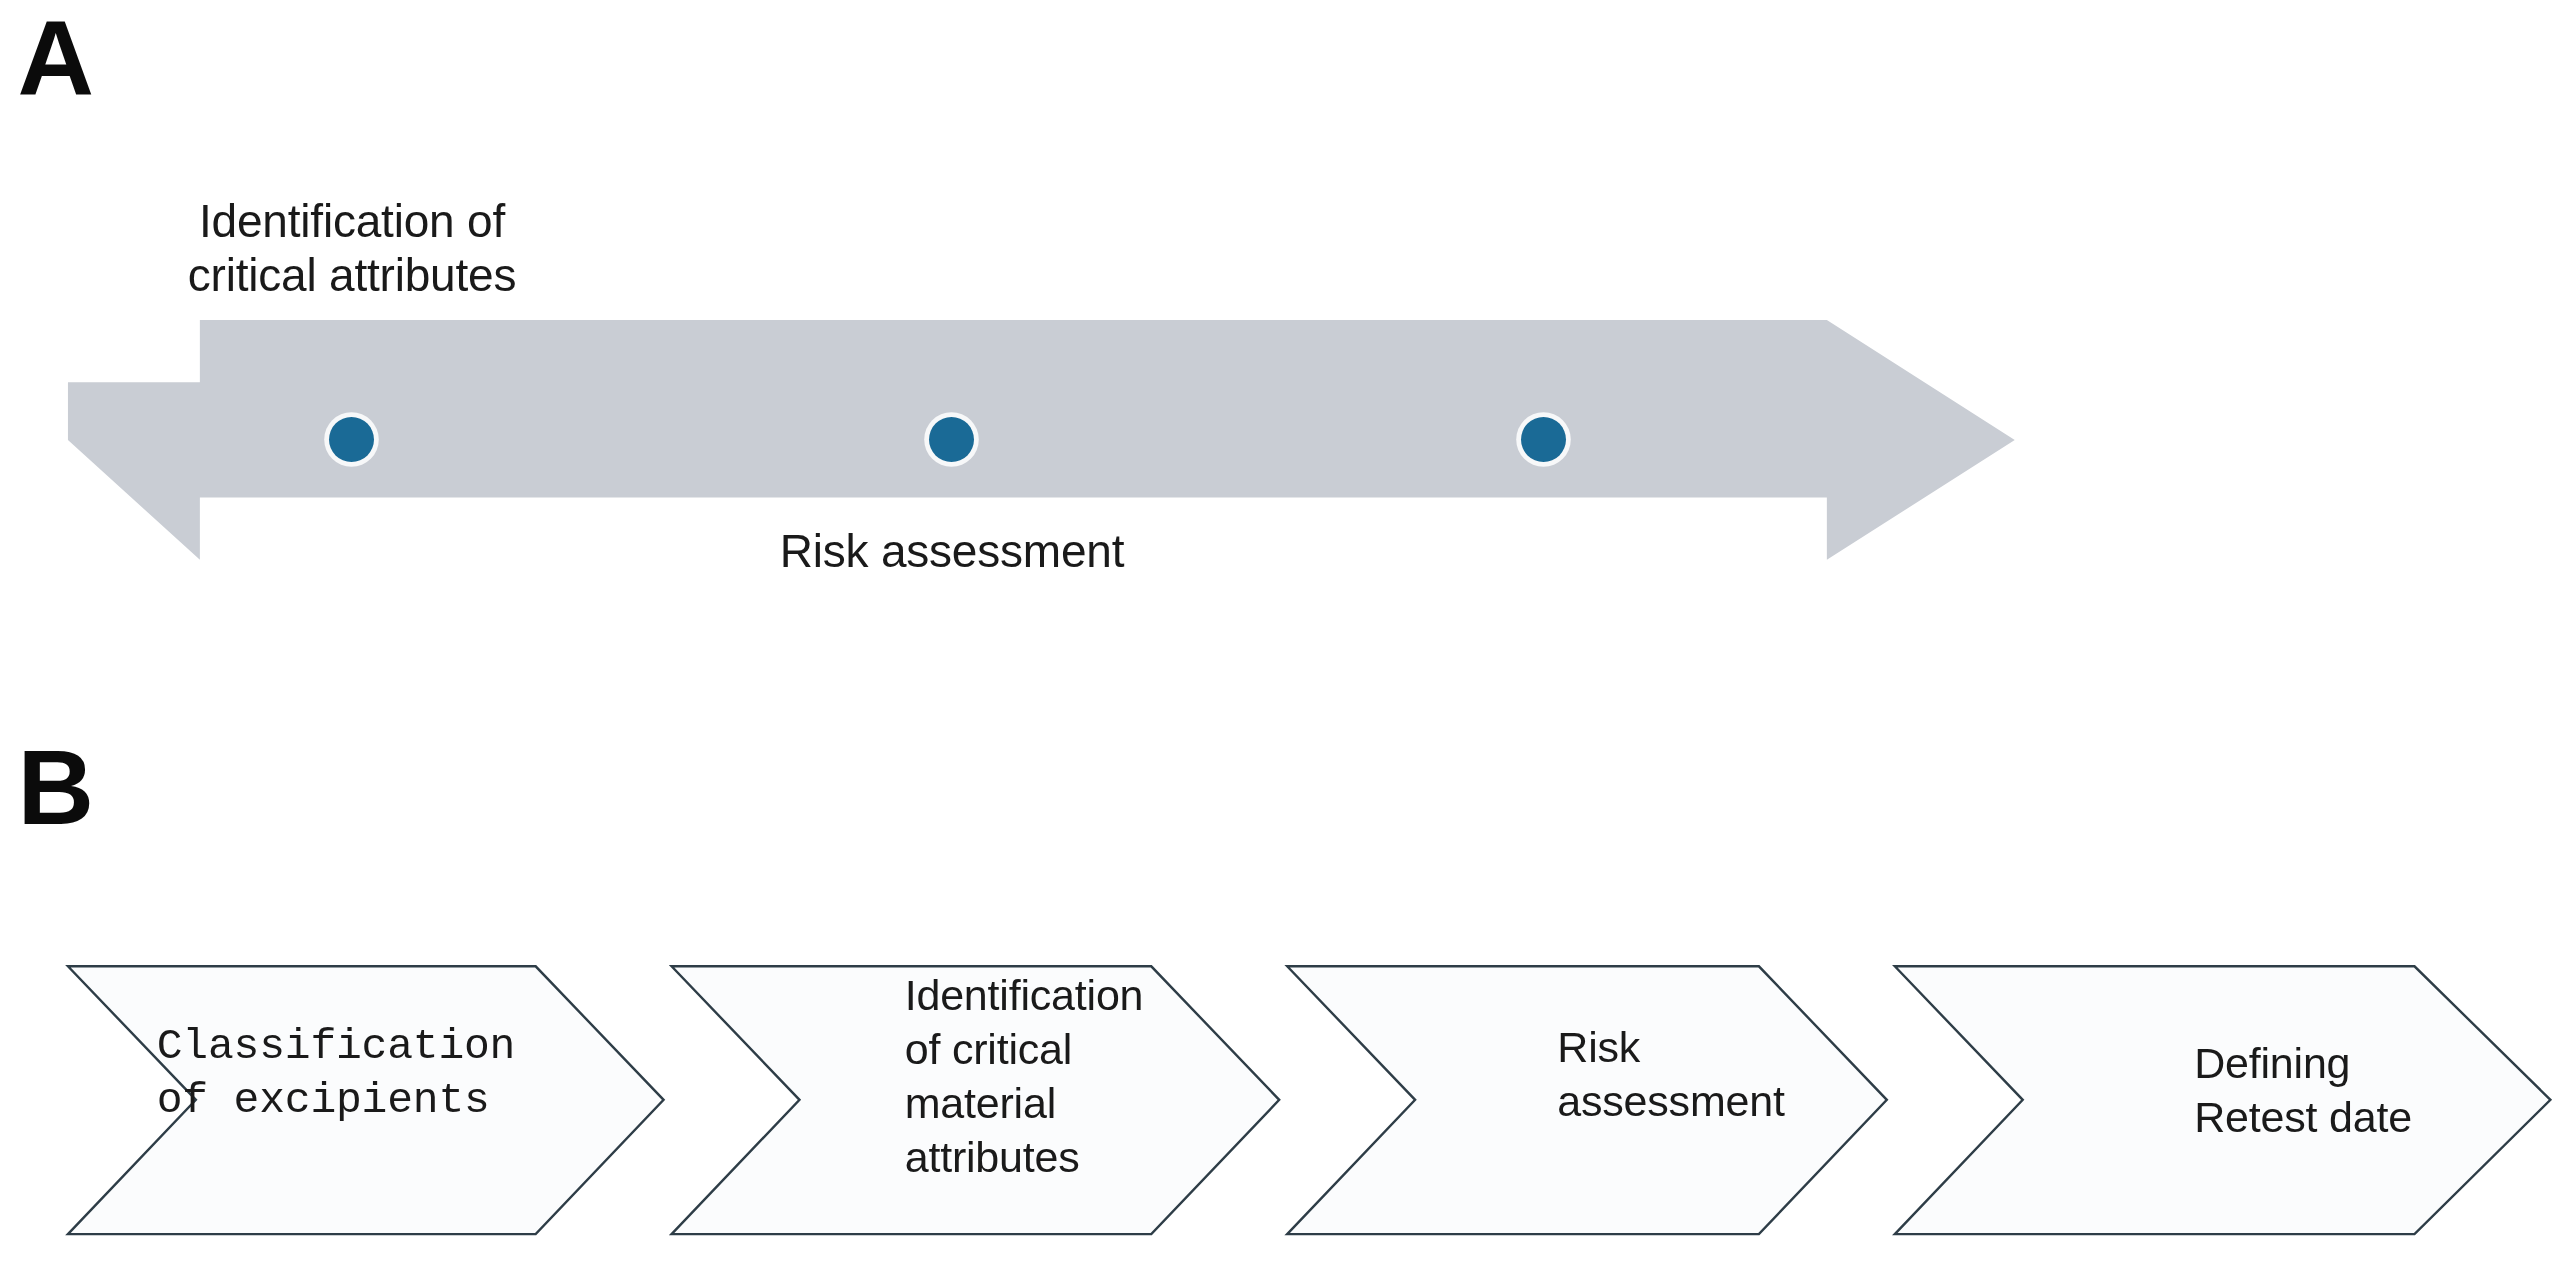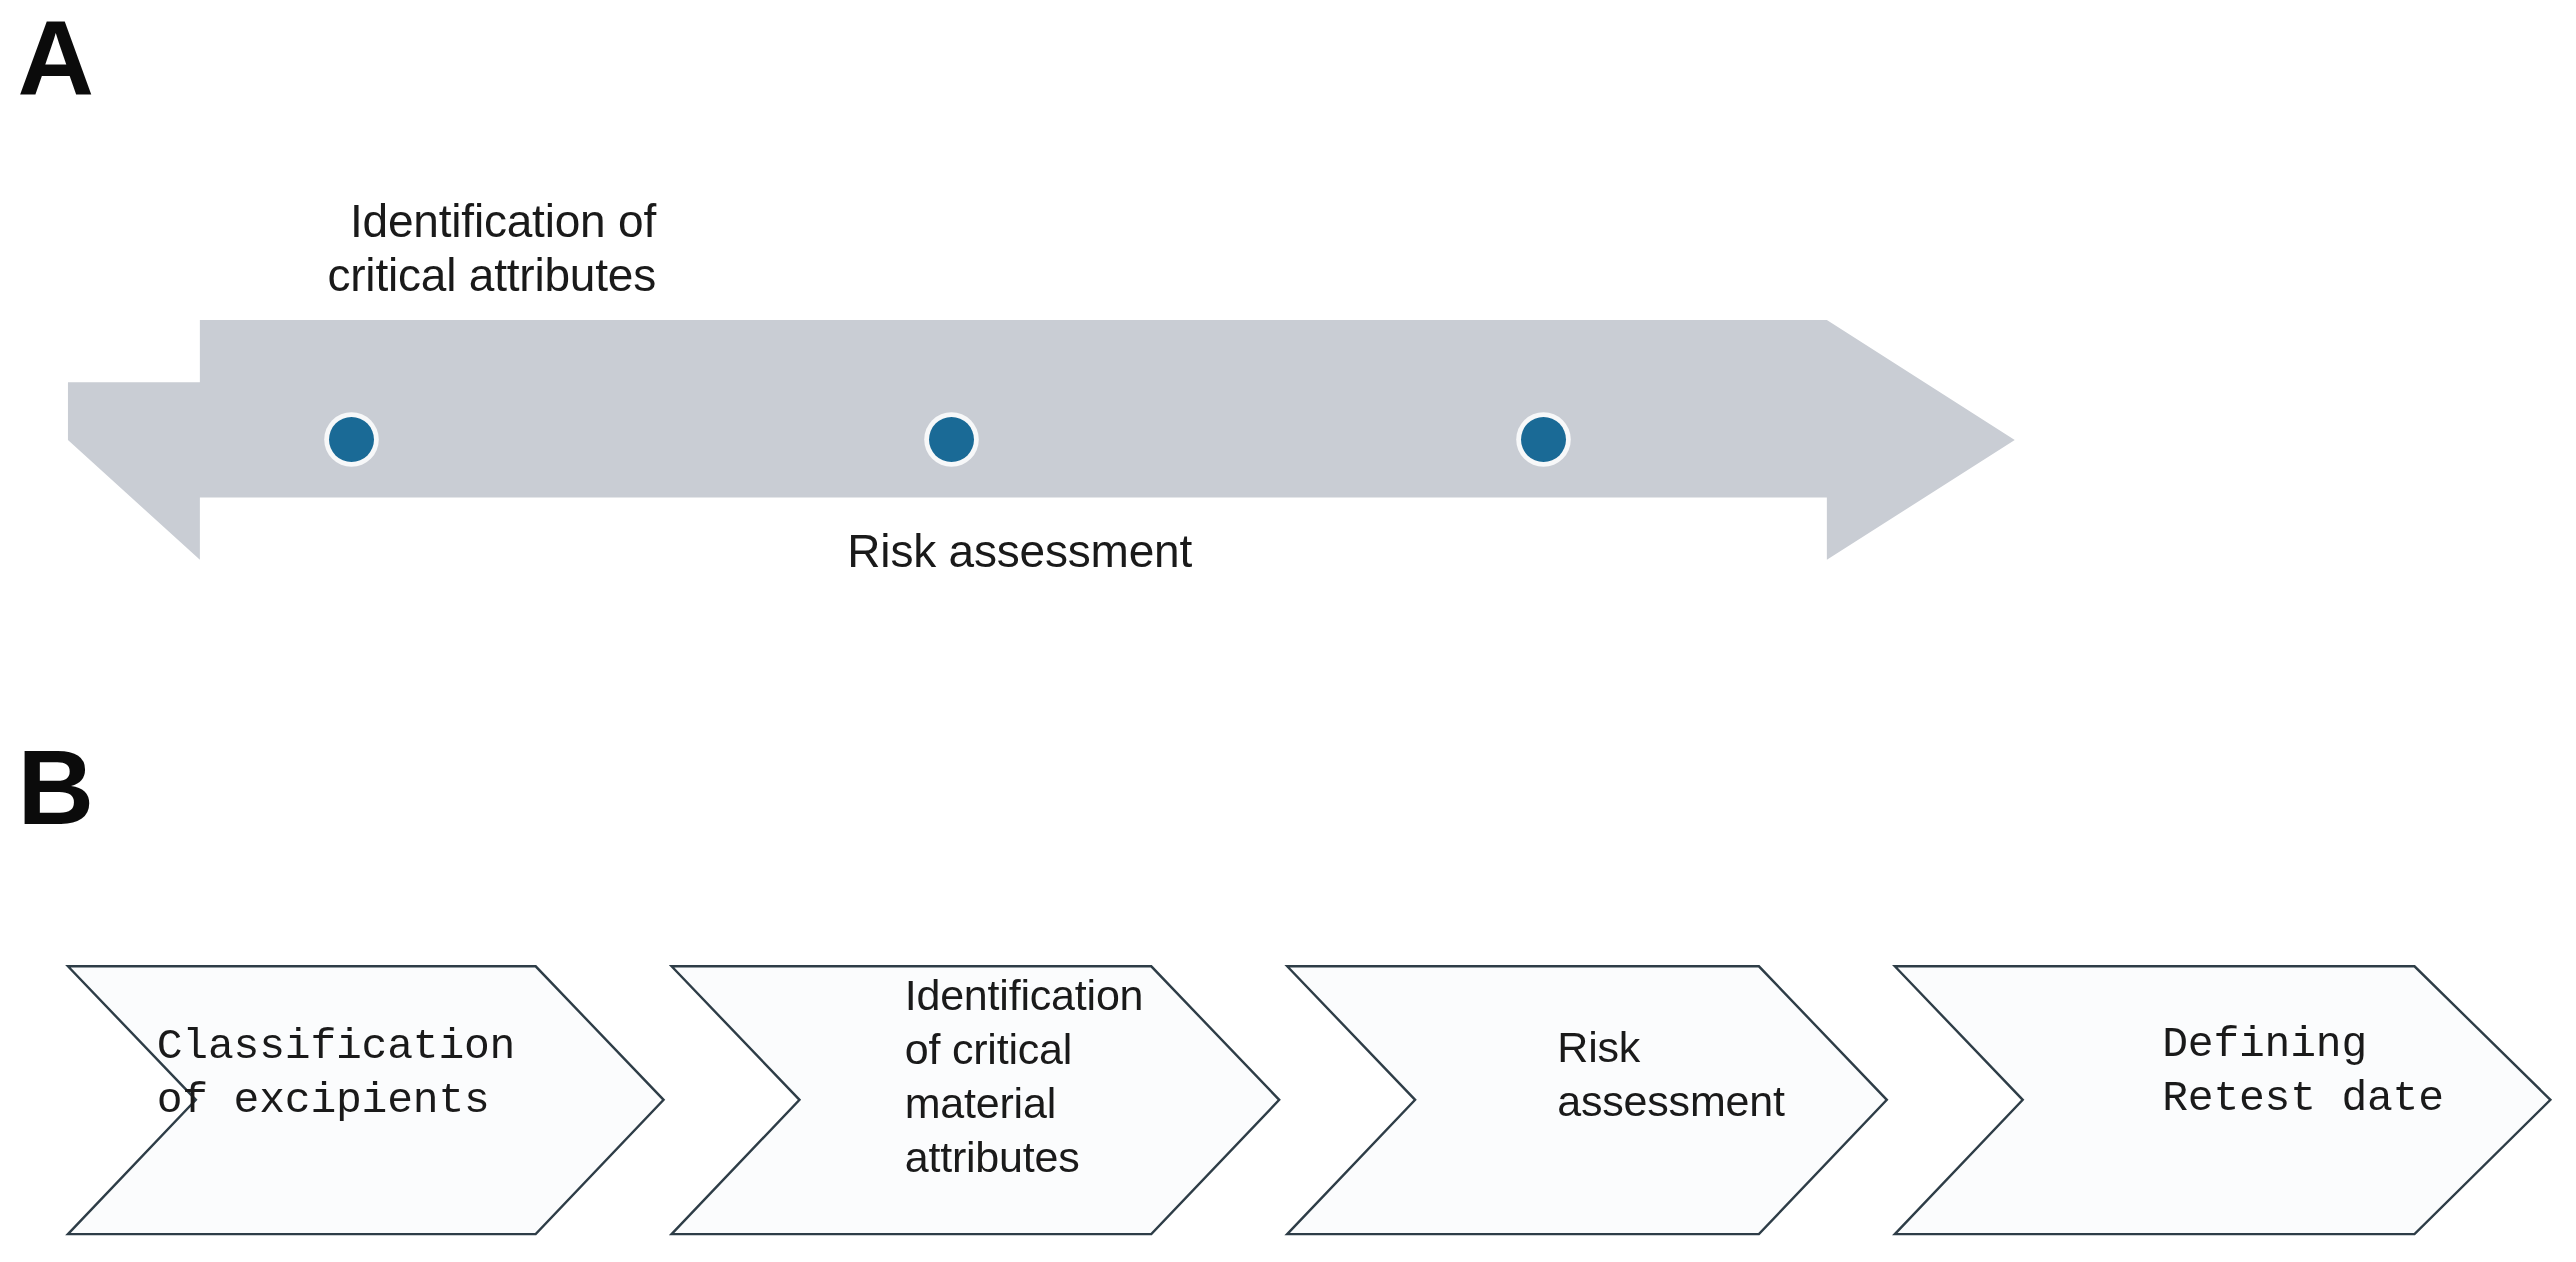--- a/index.html
+++ b/index.html
@@ -25,21 +25,21 @@
 
   
   #panel-a{position:absolute;left:0;top:0;width:2576px;height:640px;}
   #panel-a .svg-arrow{position:absolute;left:0;top:0;width:2576px;height:640px;}
 
   .a-label{
     position:absolute;
     font-size:46px;
     color:#1a1a1a;
     line-height:1.18;
-    text-align:right;
+    text-align:center;
     white-space:pre-line;
     letter-spacing:-0.2px;
   }
   #a-label-1{left:48px;top:194px;width:608px;}
   #a-label-2{left:712px;top:524px;width:480px;}
   #a-label-3{left:1303px;top:194px;width:480px;}
 
   .a-dot{
     position:absolute;
     width:45px;height:45px;
@@ -63,21 +63,21 @@
     text-align:left;
     white-space:pre-line;
     letter-spacing:-0.2px;
     display:flex;
     align-items:center;
     justify-content:center;
   }
   #b-label-1{left:96px;top:278px;width:480px;height:216px;font-family:Liberation Mono, monospace;}
   #b-label-2{left:800px;top:256px;width:448px;height:264px;}
   #b-label-3{left:1431px;top:278px;width:480px;height:216px;}
-  #b-label-4{left:2079px;top:276px;width:448px;height:216px;font-family:Liberation Mono, monospace;}
+  #b-label-4{left:2079px;top:294px;width:448px;height:216px;}
 </style>
 </head>
 <body>
 
 <div class="stage">
 
   <div id="panel-a">
 
     <div class="panel-letter" id="letter-a">A</div>
 

